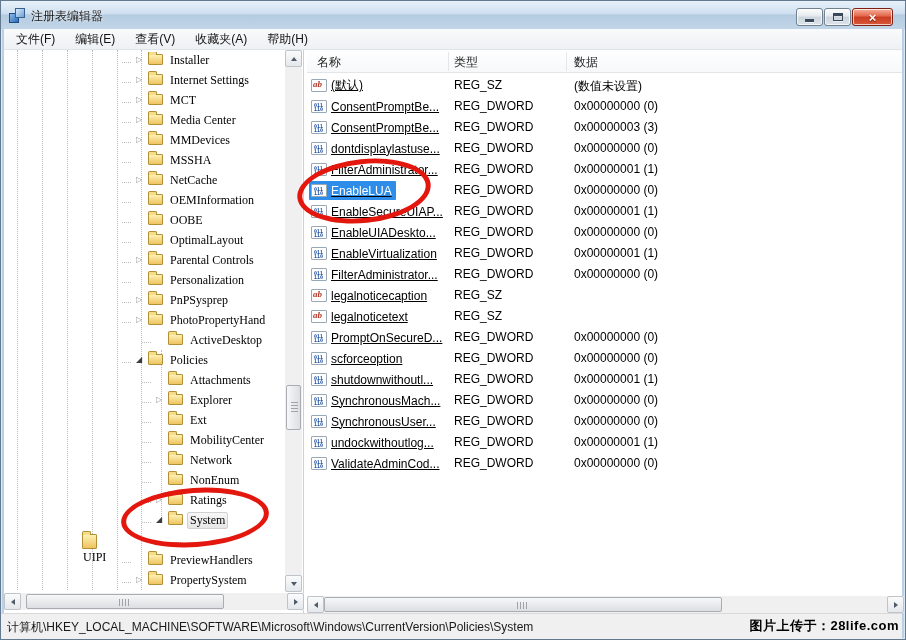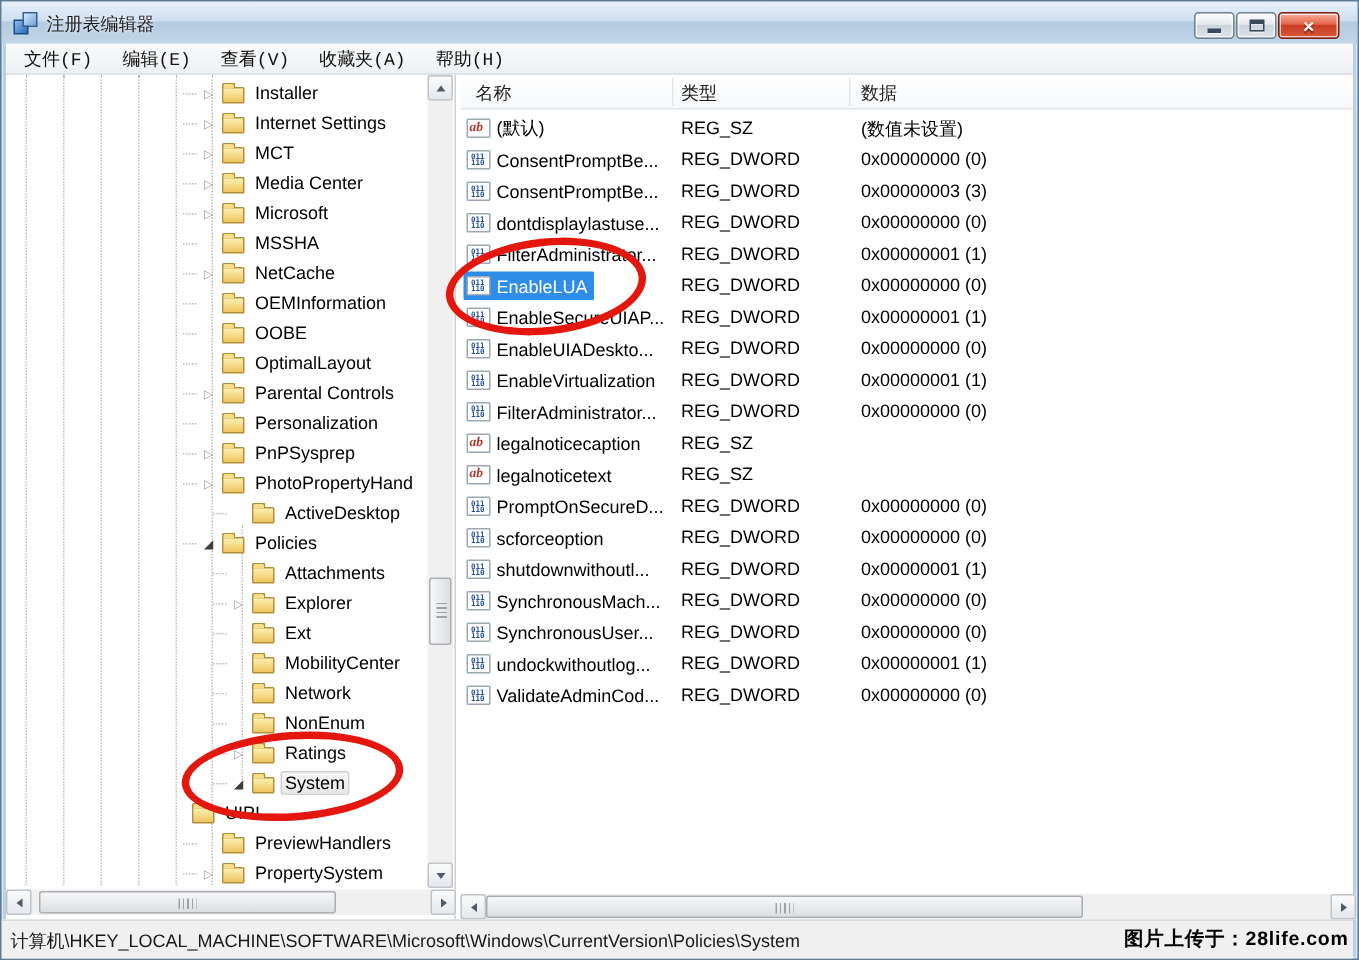--- a/index.html
+++ b/index.html
@@ -30,35 +30,35 @@
     background: linear-gradient(#f6b09a,#e2654a 45%,#c93c22 50%,#d8593a); }
   .glyph-min { width: 9px; height: 3px; background: #39485a; margin-top: 6px;
     box-shadow: 0 1px 0 rgba(255,255,255,.6); }
   .glyph-max { width: 10px; height: 8px; border: 1px solid #39485a; border-top-width: 3px;
     box-shadow: 0 1px 0 rgba(255,255,255,.5); }
   .glyph-close { color: #fff; font-weight: bold; font-size: 13px; line-height: 13px;
     text-shadow: 0 1px 1px #7a1d0e; }
   
   .menubar { position: absolute; left: 3px; right: 3px; top: 28px; height: 21px;
     background: linear-gradient(#f9fafb,#eef1f4); border-bottom: 1px solid #e2e5e8;
-    display: flex; align-items: center; padding-left: 2px; font-family: Liberation Mono, monospace; }
+    display: flex; align-items: center; padding-left: 2px; }
   .menu-item { padding: 3px 10px; font-size: 12px; color: #111; }
   
   .main { position: absolute; left: 3px; right: 3px; top: 49px; height: 563px; background: #fff; }
   .tree-panel { position: absolute; left: 0; top: 0; width: 300px; height: 563px;
     background: #fff; border-right: 1px solid #cfcfcf; }
   .guide { position: absolute; top: 0; height: 540px; width: 0; border-left: 1px dotted #bbb; }
   .g1{left:13px}.g2{left:38px}.g3{left:63px}.g4{left:88px}.g5{left:113px}.g6{left:137px}
   .gseg { position: absolute; left: 157px; top: 300px; height: 172px; width: 0; border-left: 1px dotted #bbb; }
   .tree-items { position: absolute; left: 0; top: 2px; width: 281px; height: 540px; overflow: hidden; }
-  .trow { position: relative; height: 20px; display: flex; align-items: center; white-space: nowrap; }
+  .trow { position: relative; height: 20px; display: flex; align-items: flex-start; white-space: nowrap; font-family: Liberation Serif, serif; }
   .trow::before { content: ""; position: absolute; top: 10px; width: 9px; border-top: 1px dotted #bbb; }
   .lvl0 { padding-left: 128px; } .lvl0::before { left: 118px; }
   .lvl1 { padding-left: 148px; } .lvl1::before { left: 138px; }
-  .lvl2 { padding-left: 108px; } .lvl2::before { left: 170px; }
+  .lvl2 { padding-left: 76px; flex-direction: column; } .lvl2::before { left: 170px; }
   .exp { width: 14px; height: 14px; display: inline-flex; align-items: center; justify-content: center; }
   .exp.collapsed::before { content: "▷"; font-size: 8px; color: #9a9a9a; }
   .exp.expanded::before { content: "◢"; font-size: 8px; color: #3c3c3c; }
   .folder { position: relative; width: 15px; height: 11px; margin: 2px 4px 0 2px; flex: 0 0 15px;
     background: linear-gradient(#fdf0b3,#eec45f); border: 1px solid #b08f35; border-radius: 1px; }
   .folder::before { content: ""; position: absolute; left: -1px; top: -4px; width: 7px; height: 3px;
     background: #f5dd8a; border: 1px solid #b08f35; border-bottom: none; border-radius: 2px 2px 0 0; }
   .tlabel { font-size: 12px; padding: 1px 3px; }
   .tsel .tlabel { background: linear-gradient(#f7f7f7,#e6e6e6); border: 1px solid #d0d0d0;
     border-radius: 2px; padding: 0 2px; }
@@ -84,21 +84,21 @@
   .list-panel { position: absolute; left: 303px; right: 0; top: 0; height: 563px; background: #fff; }
   .list-header { position: absolute; left: 0; right: 0; top: 0; height: 23px;
     background: linear-gradient(#ffffff,#f6f8fa); border-bottom: 1px solid #e3e6e8; }
   .colsep { position: absolute; top: 2px; height: 19px; width: 1px; background: #e4e7ea; }
   .cs1 { left: 141px; } .cs2 { left: 259px; }
   .hlabel { position: absolute; top: 4px; font-size: 12px; color: #1e1e1e; }
   .h1 { left: 10px; } .h2 { left: 147px; } .h3 { left: 267px; }
   .value-rows { position: absolute; left: 0; right: 0; top: 25px; }
   .lrow { position: relative; height: 21px; }
   .nmwrap { position: absolute; left: 2px; top: 1px; height: 19px; display: inline-flex;
-    align-items: center; gap: 4px; padding: 0 4px 0 2px; white-space: nowrap; }
+    align-items: center; gap: 4px; padding: 0 4px 0 2px; white-space: nowrap; text-decoration: underline; }
   .lsel .nmwrap { background: #2e8de8; border-radius: 1px; }
   .lsel .ntext { color: #fff; }
   .ntext, .ttext, .dtext { font-size: 12px; white-space: nowrap; }
   .ttext { position: absolute; left: 147px; top: 3px; }
   .dtext { position: absolute; left: 267px; top: 3px; }
   .vicon { position: relative; width: 16px; height: 13px; flex: 0 0 16px; background: #fff;
     border: 1px solid #9aa7b5; border-radius: 1px; overflow: hidden; }
   .vicon.sz::before { content: "ab"; position: absolute; left: 1px; top: -1px;
     font: italic bold 9px "Liberation Serif", serif; color: #b23526; }
   .vicon.dword::before { content: "011\A 110"; white-space: pre; position: absolute; left: 2px; top: 2px;
@@ -171,21 +171,21 @@
             <span class="tlabel">MCT</span>
           </div>
           <div class="trow lvl0">
             <span class="exp collapsed"></span>
             <span class="folder"></span>
             <span class="tlabel">Media Center</span>
           </div>
           <div class="trow lvl0">
             <span class="exp collapsed"></span>
             <span class="folder"></span>
-            <span class="tlabel">Microsoft</span>
+            <span class="tlabel">MMDevices</span>
           </div>
           <div class="trow lvl0">
             <span class="exp none"></span>
             <span class="folder"></span>
             <span class="tlabel">MSSHA</span>
           </div>
           <div class="trow lvl0">
             <span class="exp collapsed"></span>
             <span class="folder"></span>
             <span class="tlabel">NetCache</span>

